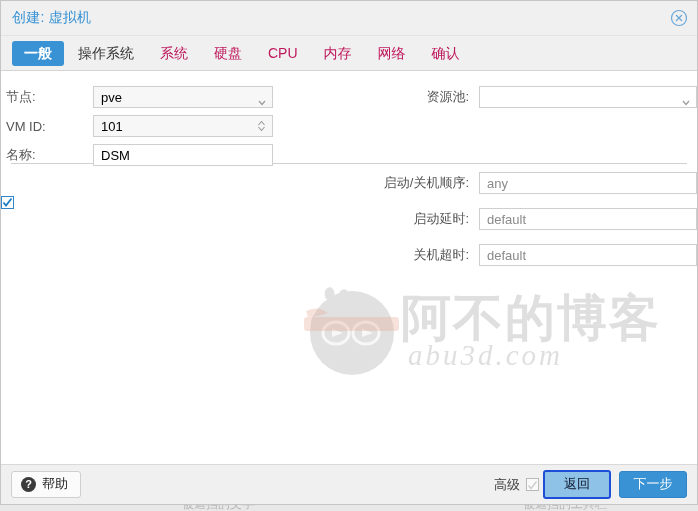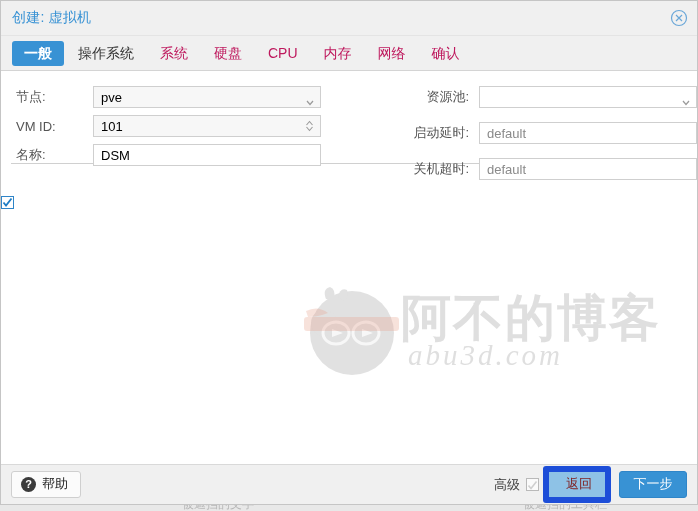--- a/index.html
+++ b/index.html
@@ -112,21 +112,21 @@
     height: 28px;
     margin-bottom: 1px;
   }
   .field .lbl {
     font-size: 13px;
     color: #555555;
     white-space: nowrap;
   }
   .col-left .lbl {
     width: 92px;
-    padding-left: 15px;
+    padding-left: 5px;
     box-sizing: border-box;
     text-align: left;
   }
   .col-right .lbl {
     width: 133px;
     padding-right: 10px;
     box-sizing: border-box;
     text-align: right;
   }
 
@@ -139,21 +139,21 @@
     display: flex;
     align-items: center;
   }
   .ctrl .val {
     padding-left: 7px;
     font-size: 13px;
     color: #000000;
     line-height: 1;
   }
   .ctrl.grey { background: #f7f7f7; }
-  .ctrl.w228 { width: 228px; }
+  .ctrl.w228 { width: 180px; }
   .ctrl.w218 { width: 218px; }
 
   .arrow-down {
     position: absolute;
     right: 6px;
     top: 50%;
     margin-top: -2px;
     width: 8px;
     height: 8px;
   }
@@ -273,24 +273,24 @@
     width: 13px;
     height: 13px;
     border: 1px solid #b9b9b9;
     background: #fafafa;
     box-sizing: border-box;
     position: relative;
     cursor: pointer;
   }
   .btn-back {
     background: #8ec2e6;
-    border: 6px solid #1d4ed8;
-    color: #7f1d1d;
+    border: 2px solid #1d4ed8;
+    color: #0f172a;
     min-width: 68px;
-    text-align: right;
+    text-align: center;
     margin-right: 8px;
   }
   .btn-next {
     background: #3892d4;
     border: 1px solid #2f85c8;
     color: #ffffff;
     min-width: 68px;
     text-align: center;
   }
   .help-icon {
@@ -410,20 +410,26 @@
         <div class="ctrl w218">
           <span class="val"></span>
           <span class="arrow-down">
             <svg width="8" height="8" viewBox="0 0 8 8">
                 <path d="M1 2 L4 5.5 L7 2" fill="none" stroke="#9a9a9a" stroke-width="1.2"></path>
               </svg>
           </span>
         </div>
       </div>
 
+      <div class="field" style="margin-top:58px;">
+        <span class="lbl">启动/关机顺序:</span>
+        <div class="ctrl w218">
+          <span class="val" style="color:#8a8a8a;">any</span>
+        </div>
+      </div>
 
       <div class="field" style="margin-top:8px;">
         <span class="lbl">启动延时:</span>
         <div class="ctrl w218">
           <span class="val" style="color:#8a8a8a;">default</span>
         </div>
       </div>
 
       <div class="field" style="margin-top:8px;">
         <span class="lbl">关机超时:</span>

